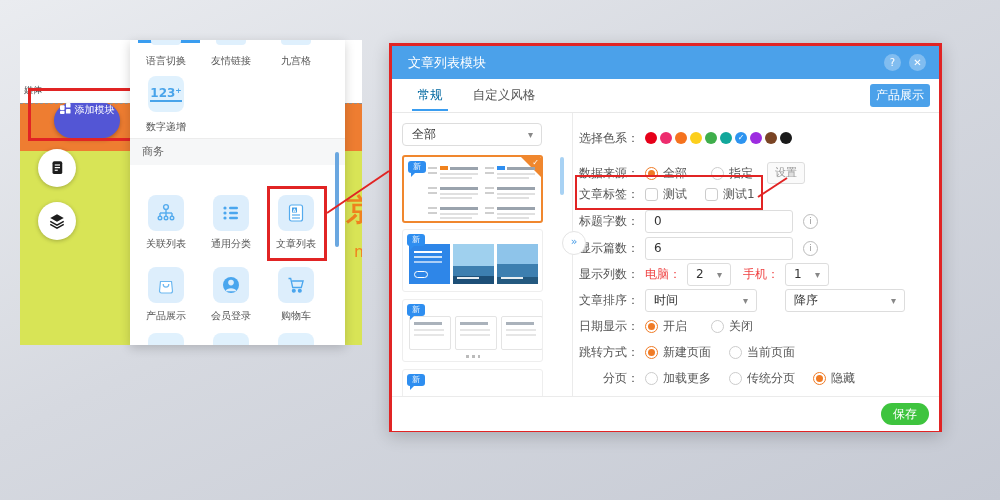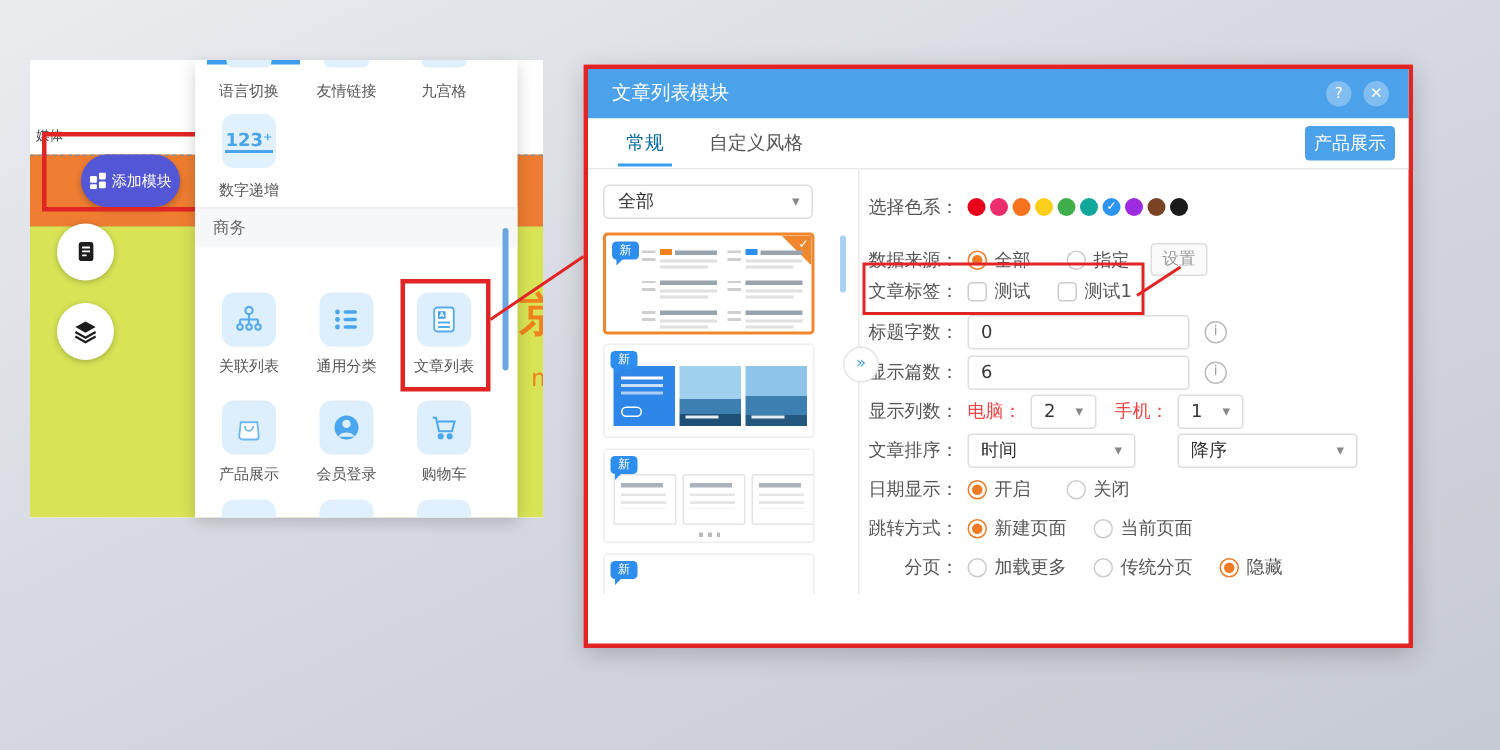--- a/index.html
+++ b/index.html
@@ -10,21 +10,21 @@
 
   
   .editor{position:absolute;left:20px;top:40px;width:342px;height:305px;background:#fff;overflow:hidden;}
   .band-orange{position:absolute;left:0;top:63px;width:100%;height:47px;background:#ee7d31;
                border-top:1px dashed #8f8f8f;border-bottom:1px dashed #8f8f8f;}
   .band-yellow{position:absolute;left:0;top:111px;width:100%;height:194px;background:#d8e456;}
   .page-label{position:absolute;left:4px;top:44px;font-size:9px;color:#444;}
   .art-char{position:absolute;left:326px;top:150px;font-size:30px;font-weight:bold;color:#f0821e;}
   .art-letter{position:absolute;left:334px;top:202px;font-size:16px;color:#f0821e;}
   .pill{position:absolute;left:34px;top:63px;width:66px;height:35px;border-radius:18px;background:#5356d5;
-        display:flex;align-items:center;justify-content:center;gap:4px;color:#fff;font-size:10px;
+        display:flex;align-items:flex-start;justify-content:center;gap:4px;color:#fff;font-size:10px;
         box-shadow:0 2px 4px rgba(0,0,0,.25);cursor:pointer;}
   .cbtn{position:absolute;left:18px;width:38px;height:38px;border-radius:50%;background:#fff;
         box-shadow:0 1px 4px rgba(0,0,0,.25);display:flex;align-items:center;justify-content:center;cursor:pointer;}
   .c1{top:109px;} .c2{top:162px;}
 
   .redbox{position:absolute;border:3px solid #e12424;box-sizing:border-box;}
   .rb1{left:8px;top:48px;width:114px;height:53px;}
 
   
   .mpanel{position:absolute;left:130px;top:40px;width:215px;height:305px;background:#fff;
@@ -484,20 +484,23 @@
               <span class="radio"></span>
             <span class="opt">传统分页</span>
             </span>
           <span class="gap18">
               <span class="radio on"></span>
             <span class="opt">隐藏</span>
             </span>
         </div>
       </div>
 
+      <div class="dfoot">
+        <span class="save">保存</span>
+      </div>
     </div>
   </div>
 
   <svg class="overlay">
     <line x1="327" y1="213" x2="389" y2="171" stroke="#e12424" stroke-width="2"></line>
     <line x1="758" y1="197" x2="787" y2="178" stroke="#e12424" stroke-width="2"></line>
   </svg>
 </div>
 
 </body></html>

